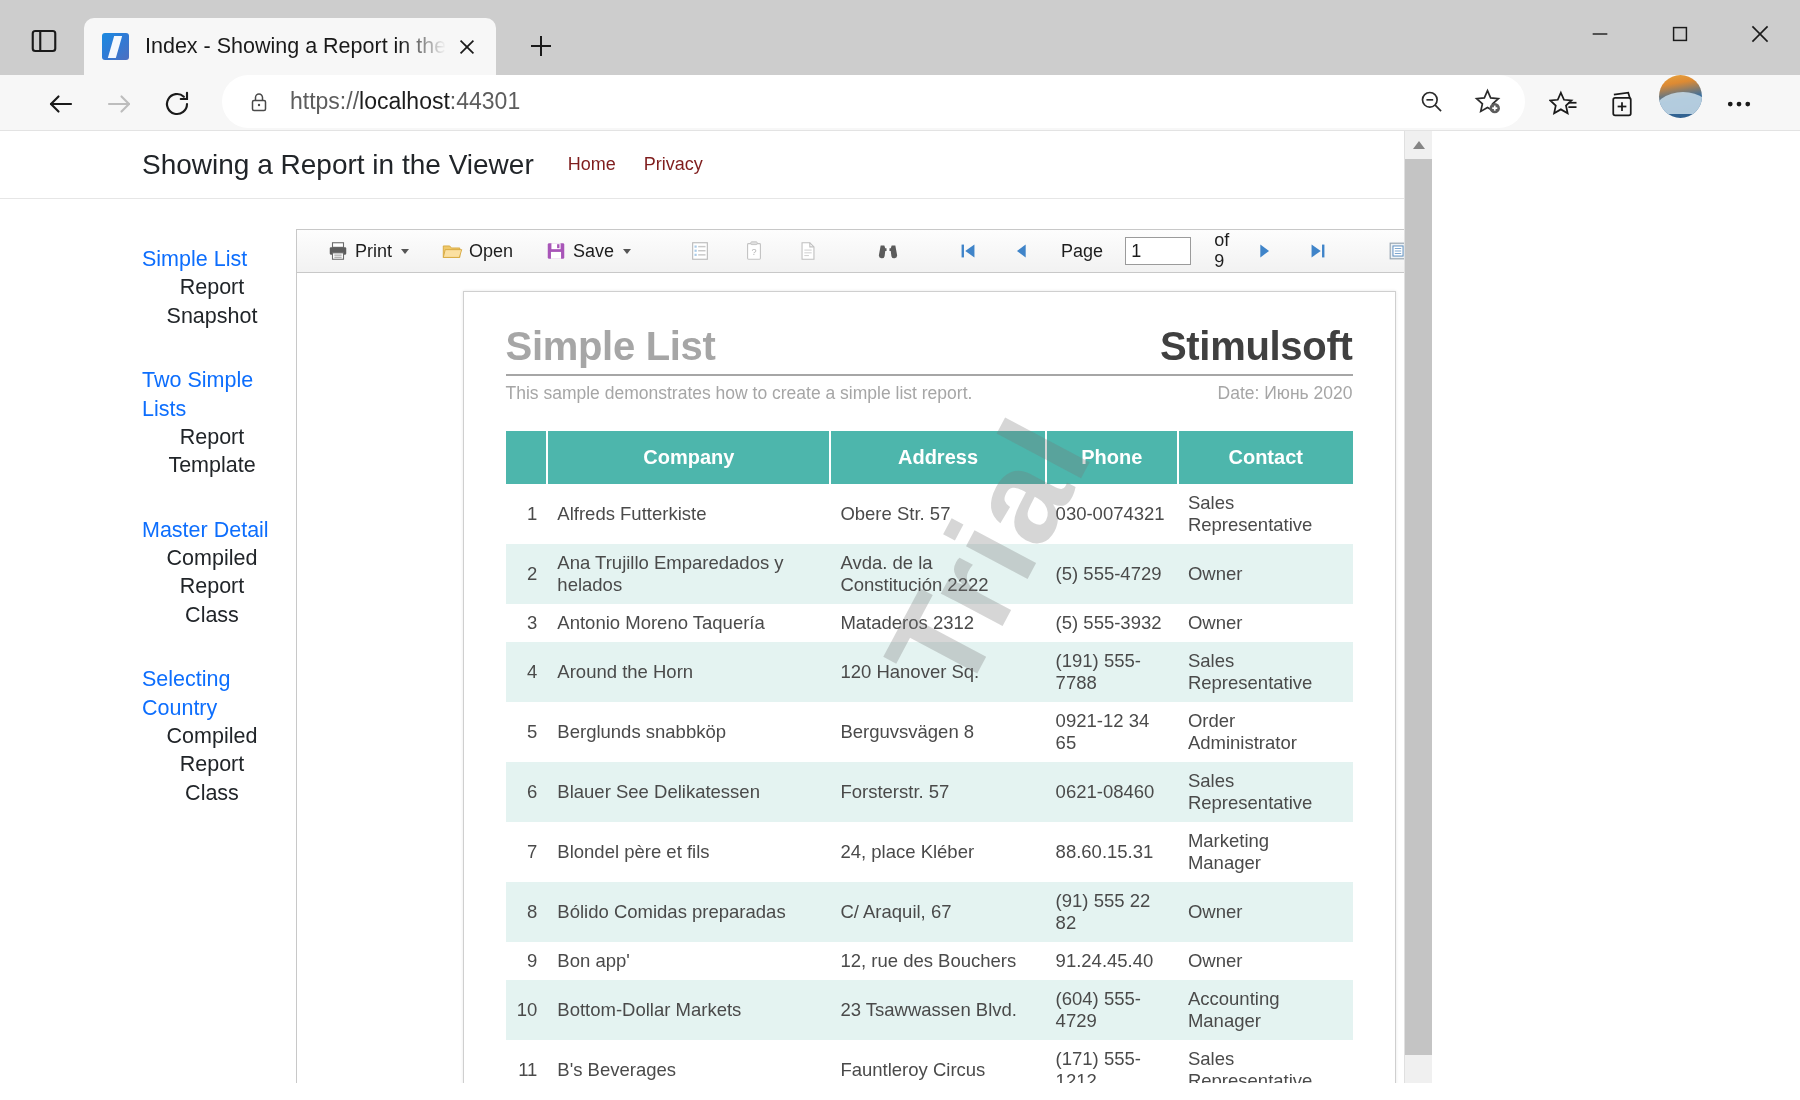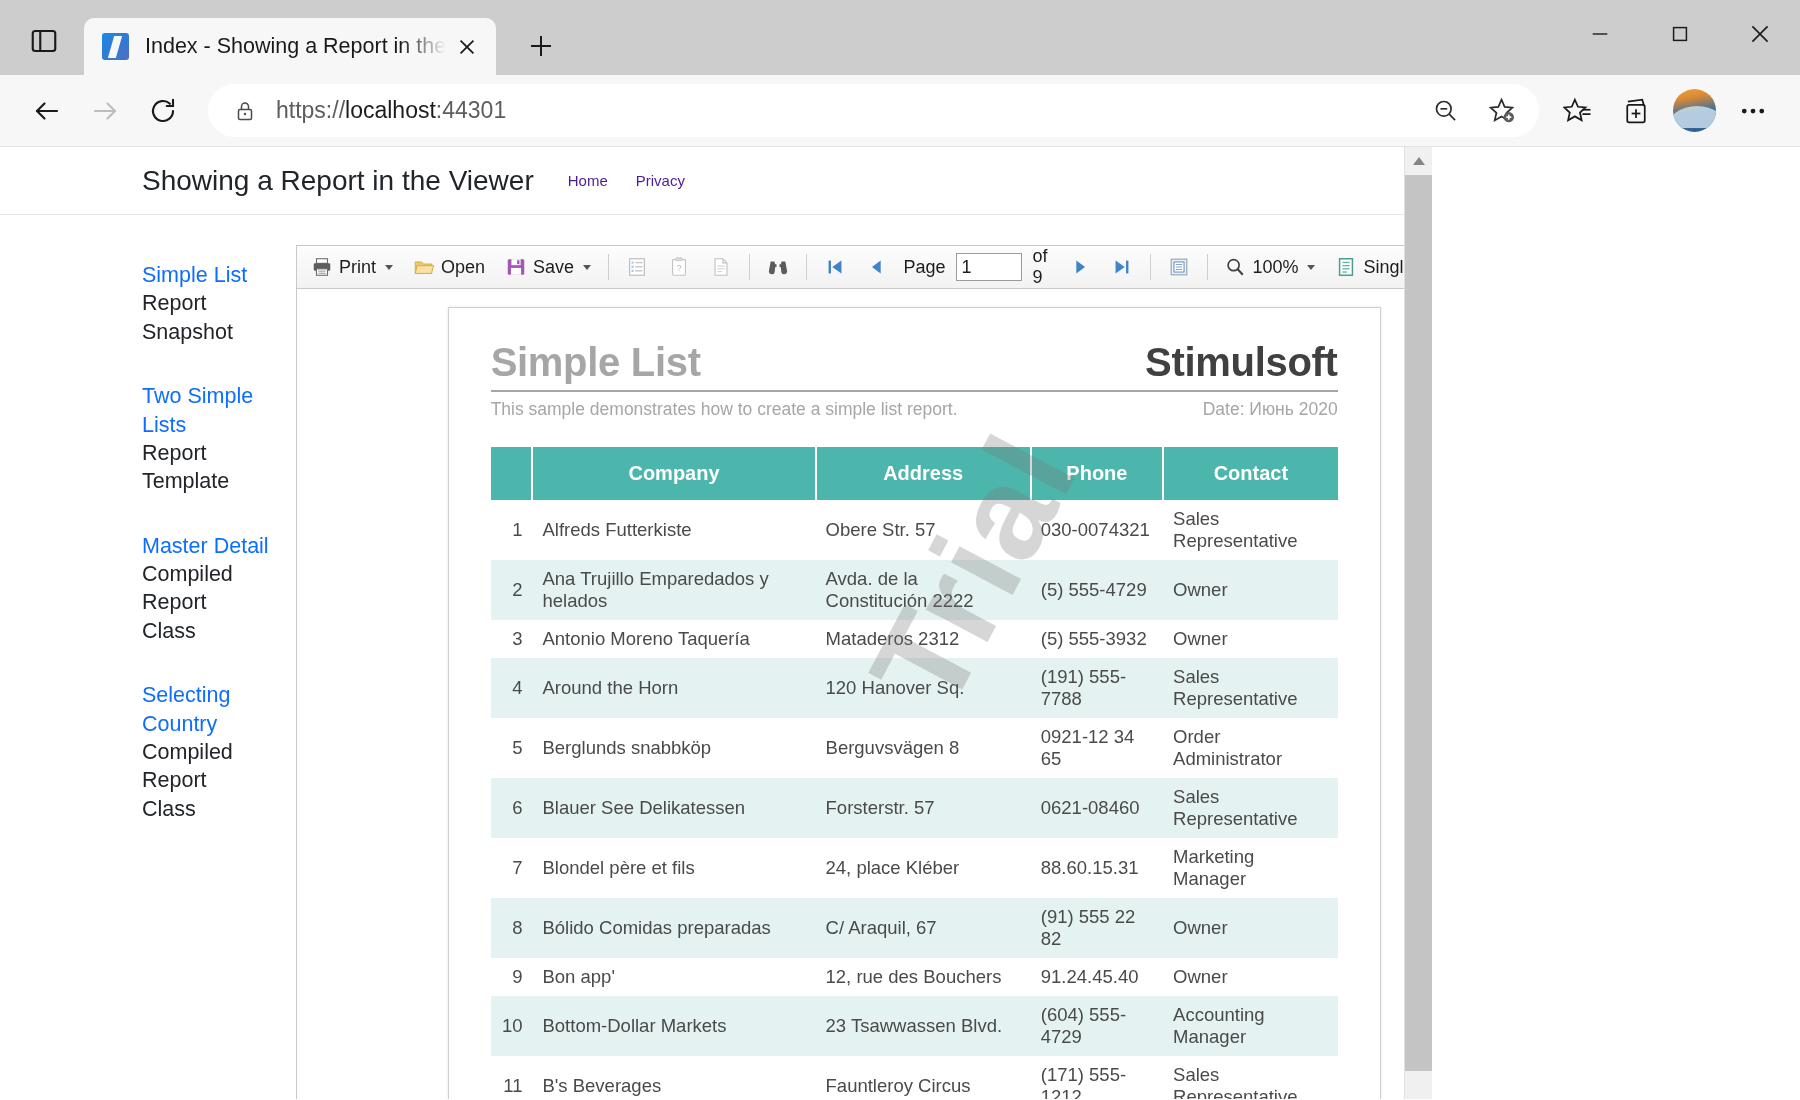--- a/index.html
+++ b/index.html
@@ -54,22 +54,22 @@
   }
   .newtab {
     width: 46px; height: 46px; margin-left: 22px; margin-bottom: 6px;
     display: flex; align-items: center; justify-content: center;
     border-radius: 6px; cursor: pointer;
   }
   .wincontrols { position: absolute; right: 0; top: 0; display: flex; height: 68px; }
   .wc { width: 80px; height: 68px; display: flex; align-items: center; justify-content: center; cursor: pointer; }
 
   .navbar {
-    height: 72px; background: #f7f7f7;
-    display: flex; align-items: center; padding: 0 18px;
+    height: 56px; background: #f7f7f7;
+    display: flex; align-items: flex-start; padding: 0 32px;
     border-bottom: 1px solid #e3e3e3;
   }
   .navbtn {
     width: 58px; height: 58px; border-radius: 50%;
     display: flex; align-items: center; justify-content: center;
     cursor: pointer; flex: 0 0 58px;
   }
   .omnibox {
     flex: 1 1 auto; height: 53px; background: #ffffff;
     border-radius: 27px; margin: 0 10px 0 16px;
@@ -95,34 +95,34 @@
   
   .viewport { position: relative; width: 1432px; height: 952px; background: #fff; overflow: hidden; }
   .page-scroll { position: absolute; left: 0; top: 0; right: 28px; bottom: 0; overflow: hidden; }
 
   .site-header {
     height: 68px; border-bottom: 1px solid #e6e6e6;
     display: flex; align-items: center; padding-left: 142px; gap: 0;
     background: #fff;
   }
   .brand { font-size: 28px; color: #212529; margin-right: 34px; white-space: nowrap; cursor: pointer; }
-  .navlink { font-size: 15px; color: #4c1d95; margin-right: 28px; cursor: pointer; white-space: nowrap; }
+  .navlink { font-size: 18px; color: #7f1d1d; margin-right: 28px; cursor: pointer; white-space: nowrap; }
 
   .content { display: flex; padding-top: 0; }
   .sidebar { width: 282px; flex: 0 0 282px; padding: 46px 0 0 142px; }
   .side-group { margin-bottom: 36px; }
   .side-link { font-size: 21.5px; color: #0d6efd; line-height: 1.32; cursor: pointer; }
-  .side-sub { font-size: 21.5px; color: #212529; line-height: 1.32; }
+  .side-sub { font-size: 21.5px; color: #212529; line-height: 1.32; text-align: center; }
 
   
   .viewer { margin-top: 30px; margin-left: 14px; width: 1266px; }
   .vtoolbar {
     height: 44px; border: 1px solid #c8c8c8;
     background: linear-gradient(180deg,#fdfdfd 0%,#f2f2f2 100%);
-    display: flex; align-items: center; padding: 0 6px; gap: 4px;
+    display: flex; align-items: center; padding: 0 22px; gap: 16px;
     font-size: 18px; color: #222;
   }
   .tb-item { display: flex; align-items: center; height: 36px; padding: 0 7px; cursor: pointer; gap: 6px; border: 1px solid transparent; border-radius: 2px; white-space: nowrap; }
   .tb-label { font-size: 18px; color: #1d1d1d; }
   .caret { width: 0; height: 0; border-left: 4.5px solid transparent; border-right: 4.5px solid transparent; border-top: 5px solid #555; margin-left: 3px; }
   .tb-sep { width: 1px; height: 26px; background: #cfcfcf; margin: 0 5px; }
   .tb-icon { width: 22px; height: 22px; display: block; }
   .pagelabel { font-size: 18px; color: #1d1d1d; margin: 0 6px 0 4px; }
   .pageinput {
     width: 66px; height: 28px; border: 1px solid #9b9b9b; background: #fff;

